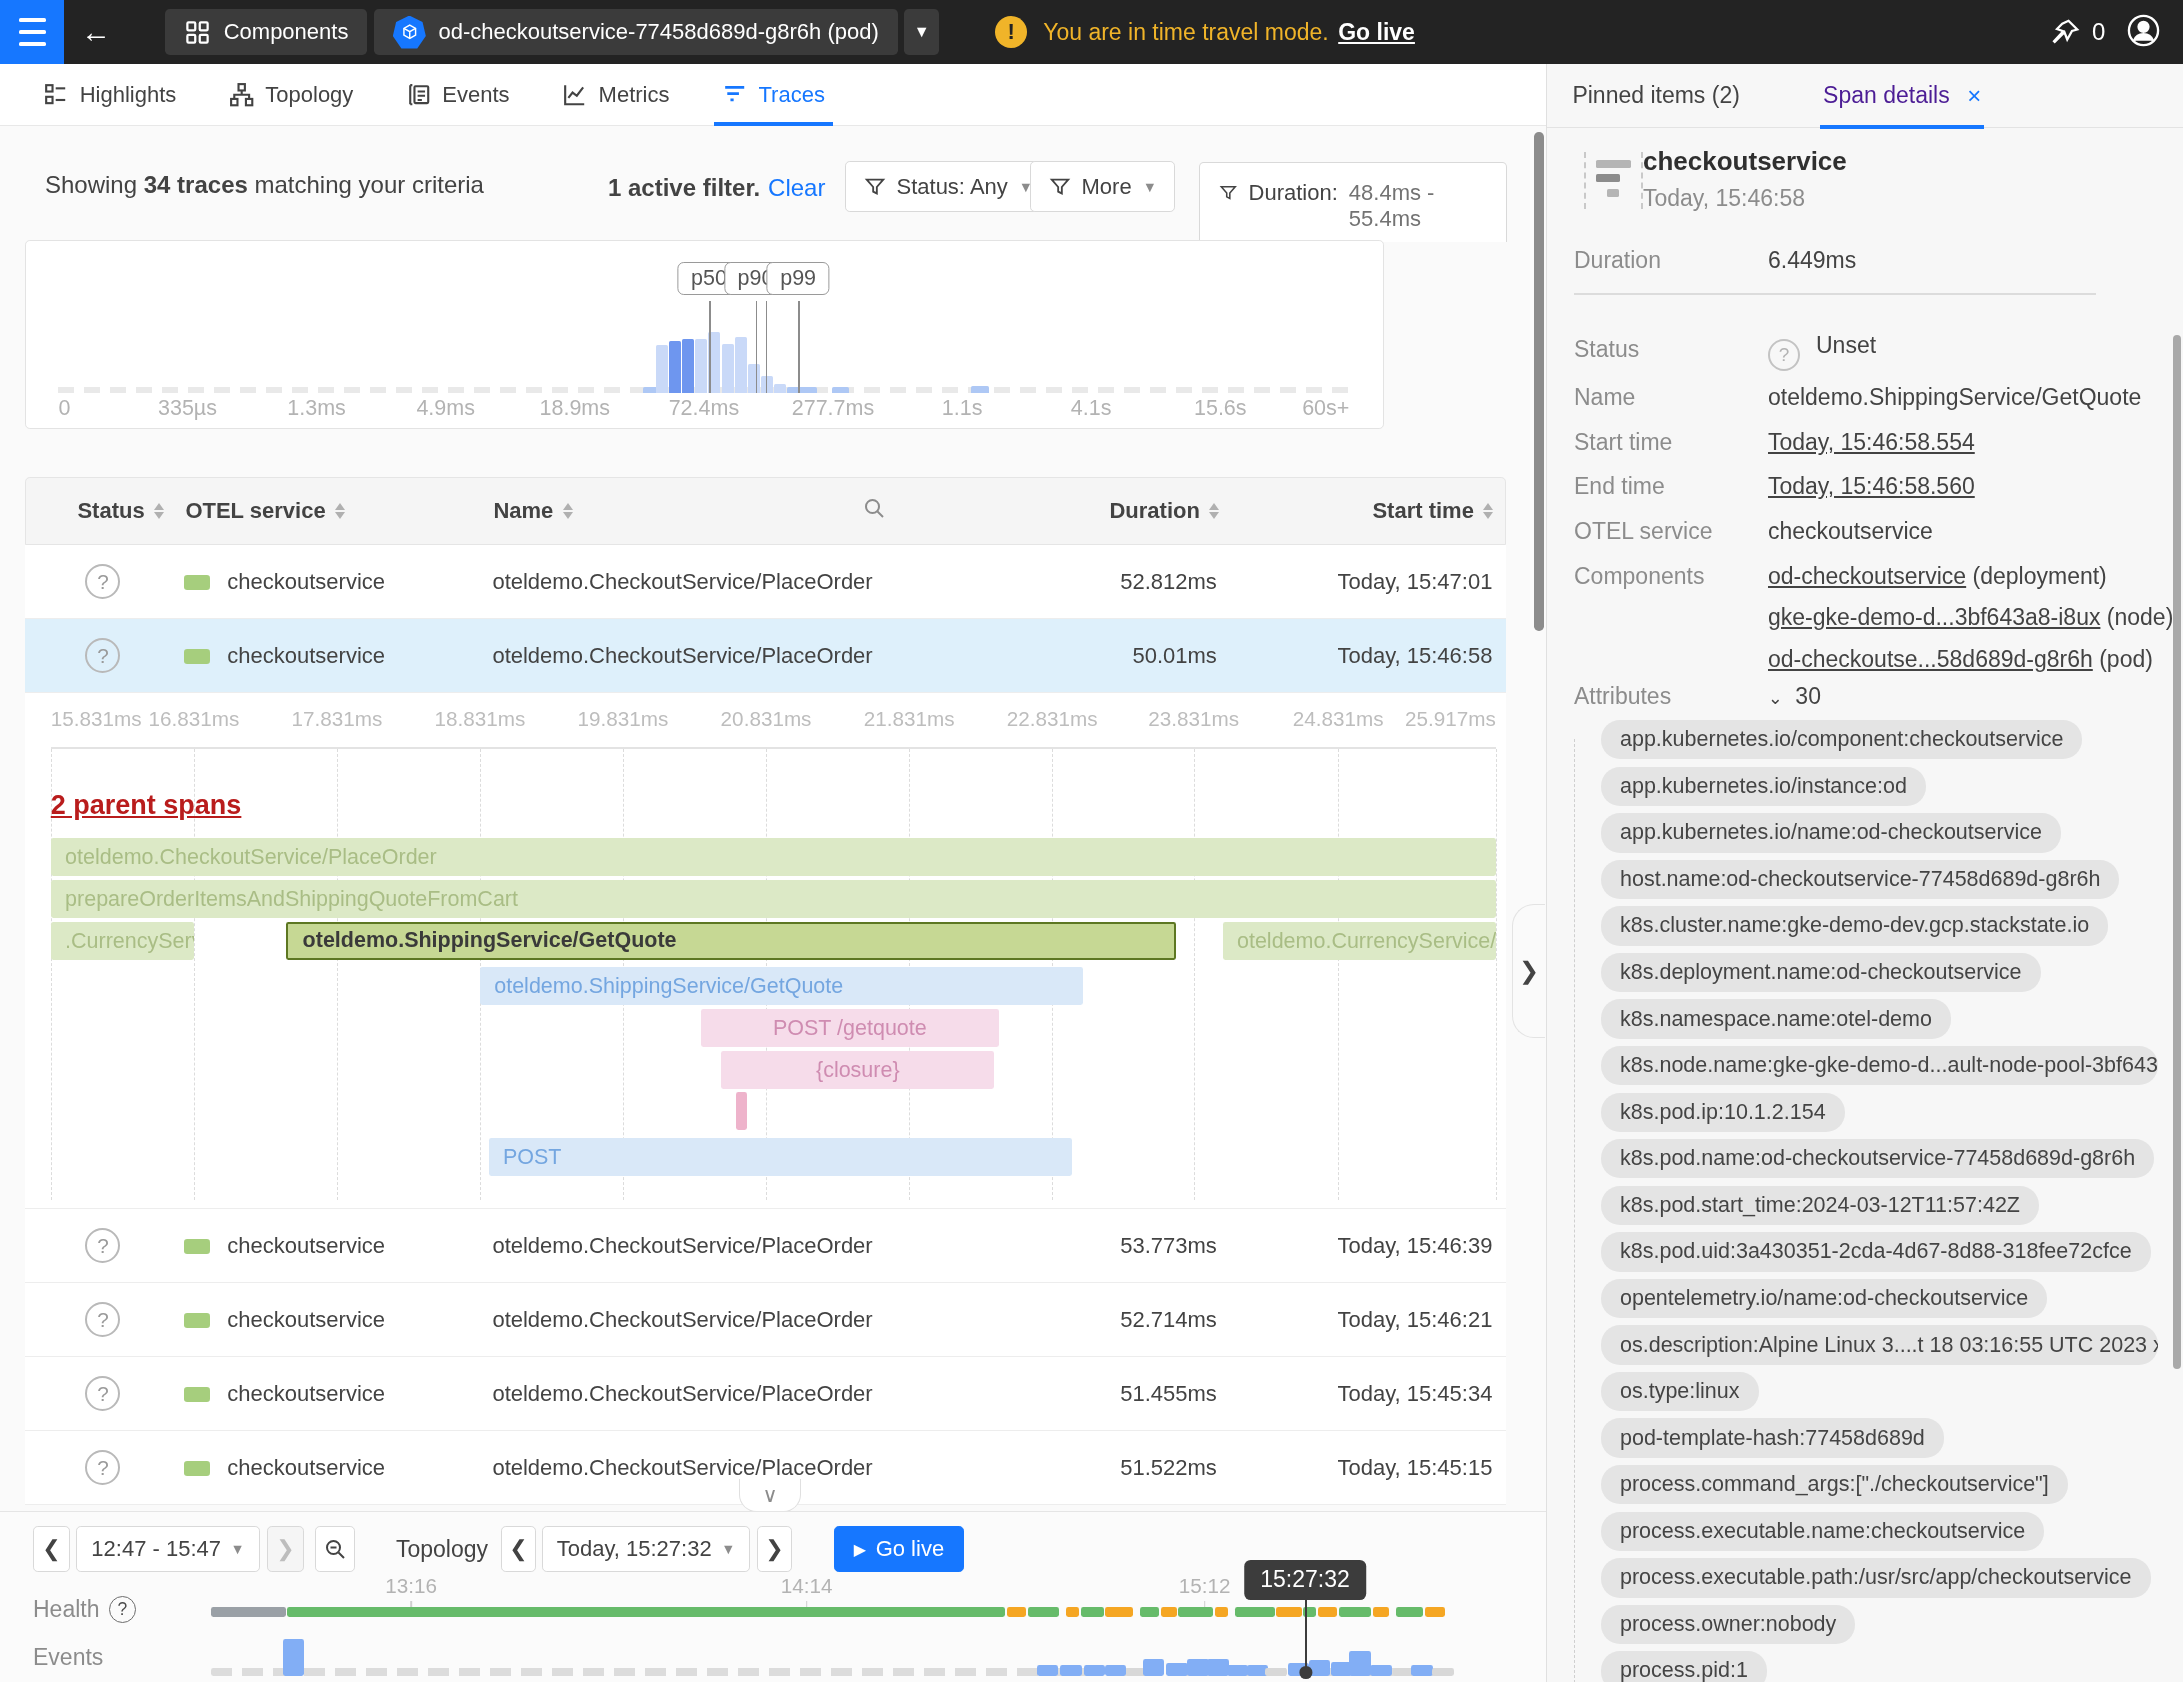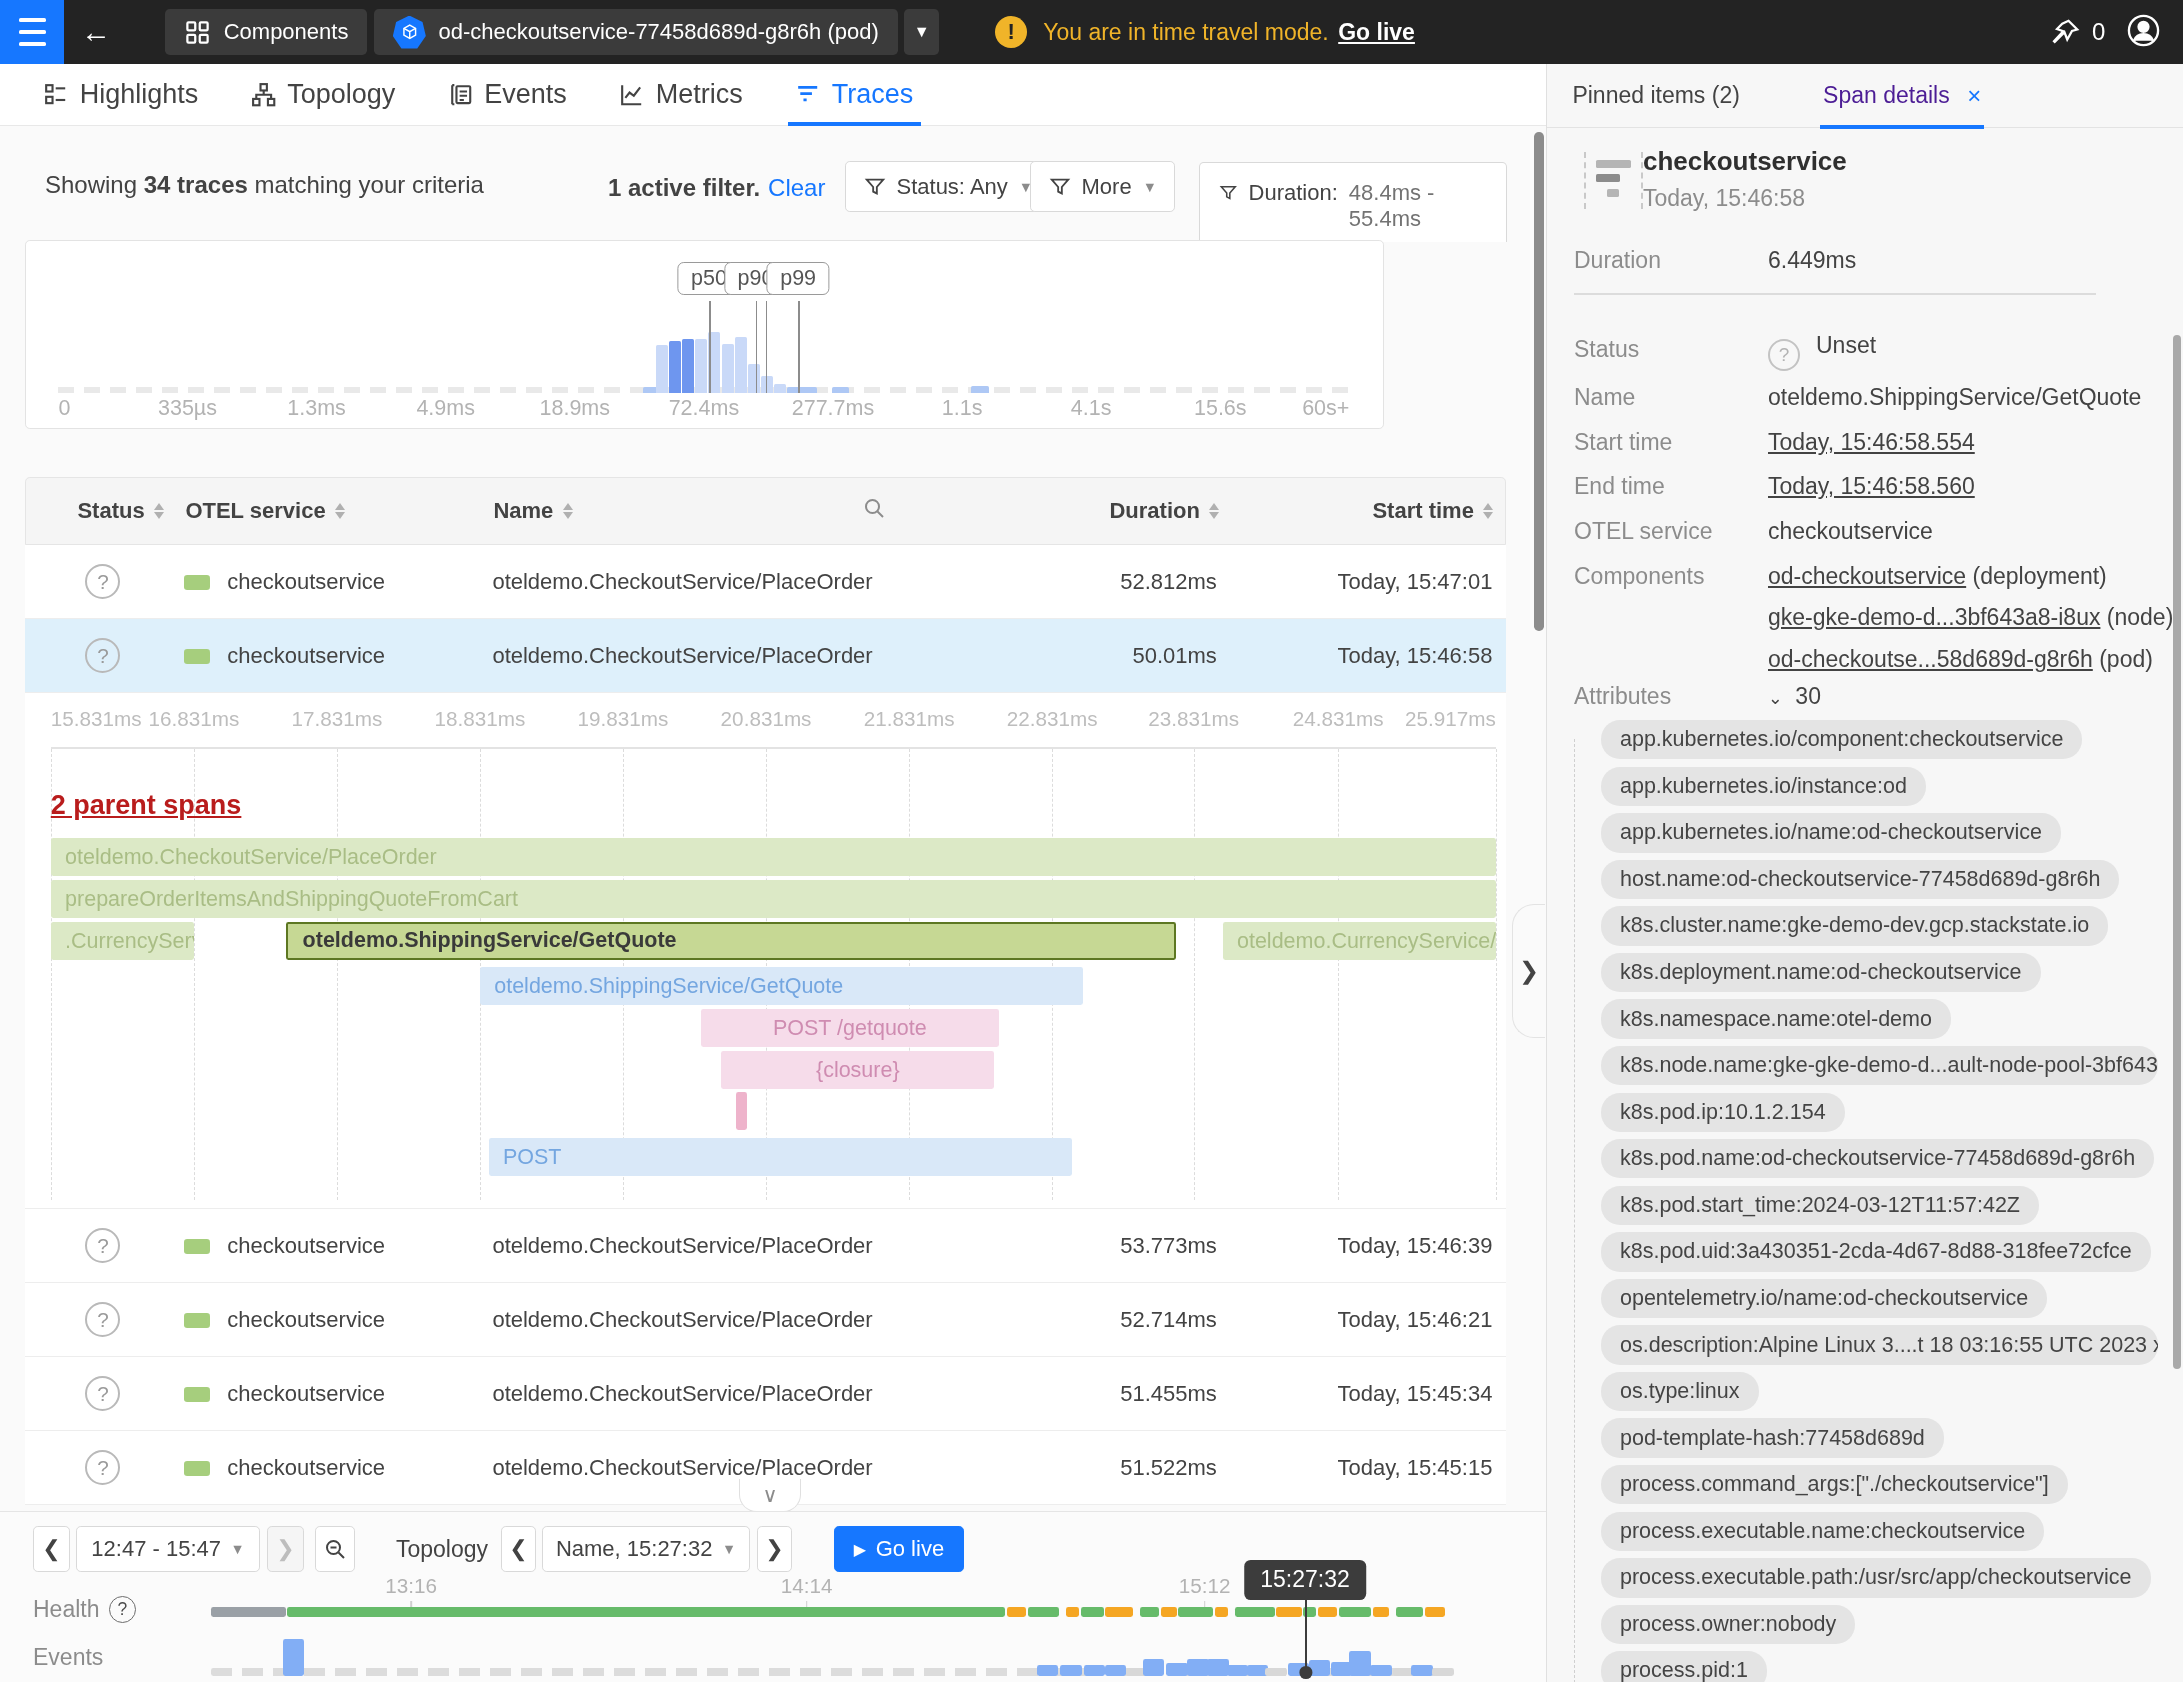--- a/index.html
+++ b/index.html
@@ -22,21 +22,21 @@
   .golive-link { color:#fff; font-size:23px; font-weight:bold; text-decoration:underline; margin-left:9.5px; cursor:pointer; }
   .topbar-right { margin-left:auto; display:flex; align-items:center; margin-right:22px; gap:20.7px; }
   .pin-count { color:#fff; font-size:24px; }
 
   
   .main { position:absolute; left:0; top:64px; width:1546px; height:1619px; }
   .side { position:absolute; left:1546px; top:64px; width:638px; height:1619px; background:#f7f7f7; border-left:1.6px solid #e0e0e0; }
 
   
   .tabbar { position:absolute; left:0; top:0; width:100%; height:62px; background:#fff; border-bottom:1.6px solid #e8e8e8; display:flex; align-items:stretch; padding-left:29px; }
-  .tab { display:flex; align-items:center; gap:11px; font-size:27px; color:#434343; padding:0 14.3px; margin-right:24px; cursor:pointer; position:relative; }
+  .tab { display:flex; align-items:center; gap:11px; font-size:22px; color:#434343; padding:0 14.3px; margin-right:24px; cursor:pointer; position:relative; }
   .tab.active { color:#1677ff; }
   .tab.active::after { content:""; position:absolute; left:6.4px; right:6.4px; bottom:-1.6px; height:4.8px; background:#1677ff; }
   .tab svg { stroke:#434343; }
   .tab.active svg { stroke:#1677ff; }
 
   
   .content { position:absolute; left:0; top:62px; width:100%; height:1385px; background:#fafafa; overflow:hidden; }
   .showing { position:absolute; left:45px; top:45px; font-size:24px; color:#434343; }
   .activef { position:absolute; left:608px; top:48px; font-size:24px; color:#434343; font-weight:bold; }
   .clear-link { color:#1677ff; font-weight:normal; cursor:pointer; margin-left:8px; }
@@ -470,21 +470,21 @@
       <div class="bbtn disabled" style="left:267px;width:37px">❯</div>
       <div class="bbtn" style="left:315px;width:40px">
         <svg width="24" height="24" viewBox="0 0 24 24" fill="none" stroke="#434343" stroke-width="2">
             <circle cx="10.5" cy="10.5" r="6.5"></circle>
             <path d="M15.5 15.5L21 21M7.5 10.5h6"></path>
           </svg>
       </div>
       <div class="blabel" style="left:396px">Topology</div>
       <div class="bbtn" style="left:501px;width:35px">❮</div>
       <div class="bbtn" style="left:542px;width:208px">
-          <span>Name, 15:27:32</span>
+          <span>Today, 15:27:32</span>
           <span style="font-size:14.3px;color:#8c8c8c">▼</span>
         </div>
       <div class="bbtn" style="left:757px;width:35px">❯</div>
       <div class="bbtn" style="left:834px;width:130px;background:#1677ff;border-color:#1677ff;color:#fff">
         <span style="font-size:16px">▶</span>
           <span>Go live</span>
       </div>
 
       <div class="track-ticks" id="bottom-ticks">
           <span class="btick" style="left: 16.2%;">13:16</span>

